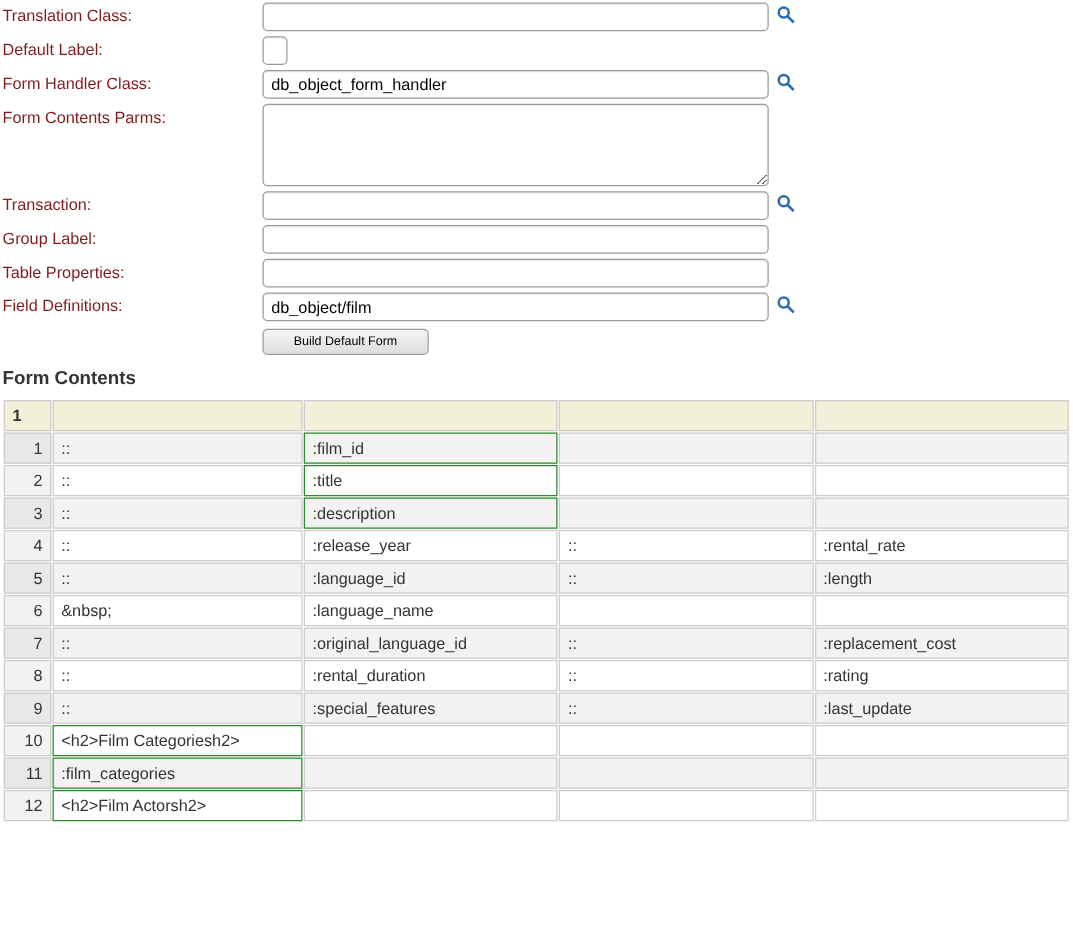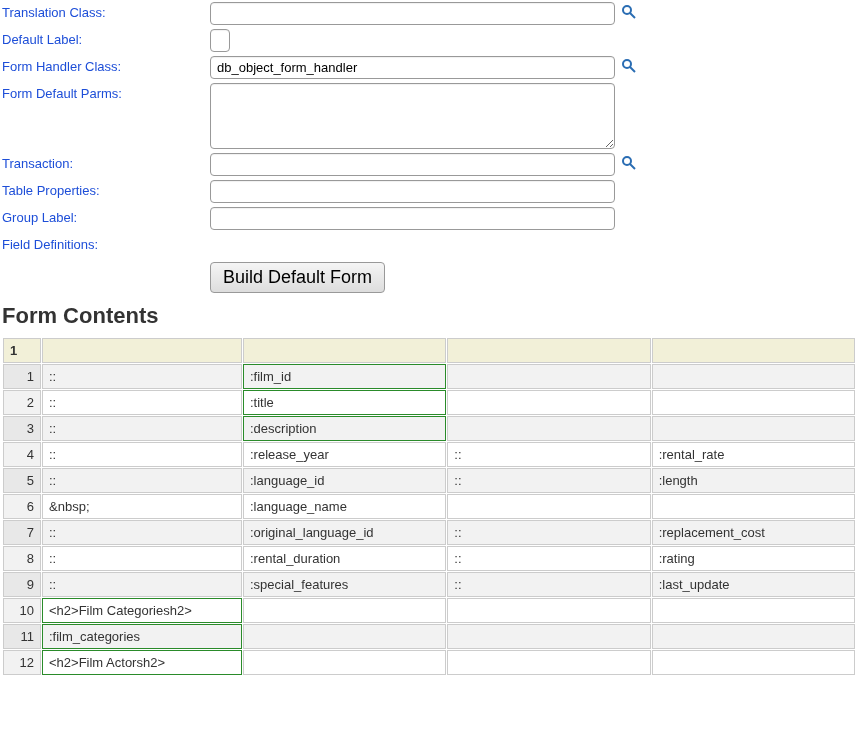--- a/index.html
+++ b/index.html
@@ -1,27 +1,27 @@
 <!DOCTYPE html>
 <html><head>
   <meta charset="utf-8">
   <style>
     * { box-sizing: border-box; margin: 0; padding: 0; }
     body { font-family: Arial, sans-serif; font-size: 13px; color: #333; background: #fff; padding: 2px; }
     .form-section { margin-bottom: 8px; }
     .form-row { display: flex; align-items: flex-start; margin-bottom: 4px; min-height: 22px; }
-    .form-label { width: 208px; padding-top: 3px; color: #1d4ed8; }
+    .form-label { width: 208px; padding-top: 3px; color: #7f1d1d; }
     .form-input-wrap { display: flex; align-items: flex-start; gap: 6px; }
     .form-input { width: 405px; border: 1px solid #999; border-radius: 4px; padding: 3px 6px; font-size: 13px; background: #fff; box-shadow: inset 0 1px 1px rgba(0,0,0,0.06); }
     .form-input.small { width: 20px; }
     .form-textarea { width: 405px; height: 66px; border: 1px solid #999; border-radius: 4px; padding: 3px 6px; font-size: 13px; resize: both; box-shadow: inset 0 1px 1px rgba(0,0,0,0.06); }
     .lookup-icon { display: inline-block; width: 16px; height: 16px; margin-top: 2px; cursor: pointer; }
     .lookup-icon svg { width: 16px; height: 16px; }
-    .btn { display: inline-block; background: linear-gradient(#f5f5f5,#ddd); border: 1px solid #999; border-radius: 4px; padding: 4px 12px; font-size: 18px; cursor: pointer; margin-top: 2px; text-align: right; }
-    h2.section-title { font-size: 22px; font-weight: bold; margin: 10px 0 8px 0; }
+    .btn { display: inline-block; background: linear-gradient(#f5f5f5,#ddd); border: 1px solid #999; border-radius: 4px; padding: 4px 24px; font-size: 10px; cursor: pointer; margin-top: 2px; text-align: right; }
+    h2.section-title { font-size: 15px; font-weight: bold; margin: 10px 0 8px 0; }
     .grid { width: 100%; border-collapse: separate; border-spacing: 1px; table-layout: fixed; }
     .grid th, .grid td { border: 1px solid #ccc; padding: 4px 6px; text-align: left; background: #fff; font-weight: normal; height: 24px; overflow: hidden; white-space: nowrap; }
     .grid .hdr { background: #f2f0d8; }
     .grid .rownum { width: 38px; text-align: right; background: #f2f2f2; }
     .grid .rownum.hdr { background: #f2f0d8; font-weight: bold; text-align: left; }
     .grid .col1 { width: 200px; }
     .grid .alt td, .grid .alt th { background: #f2f2f2; }
     .grid .alt .rownum { background: #e8e8e8; }
     .grid .green-border { border: 1px solid #2a8b2a !important; }
     .red-underline { text-decoration-style: wavy; text-decoration-color: #d00; }
@@ -58,55 +58,64 @@
       <span class="lookup-icon">
         <svg viewBox="0 0 16 16">
             <circle cx="6" cy="6" r="4" fill="none" stroke="#2a6db3" stroke-width="2"></circle>
             <line x1="9" y1="9" x2="14" y2="14" stroke="#2a6db3" stroke-width="2"></line>
           </svg>
       </span>
     </div>
   </div>
 
   <div class="form-row">
-    <div class="form-label">Form Default Parms:</div>
+    <div class="form-label">Form Contents Parms:</div>
     <div class="form-input-wrap">
       <textarea class="form-textarea" style=""></textarea>
     </div>
   </div>
 
   <div class="form-row">
     <div class="form-label">Transaction:</div>
     <div class="form-input-wrap">
       <input class="form-input" value="" style="">
       <span class="lookup-icon">
         <svg viewBox="0 0 16 16">
             <circle cx="6" cy="6" r="4" fill="none" stroke="#2a6db3" stroke-width="2"></circle>
             <line x1="9" y1="9" x2="14" y2="14" stroke="#2a6db3" stroke-width="2"></line>
           </svg>
       </span>
     </div>
   </div>
 
   <div class="form-row">
+    <div class="form-label">Group Label:</div>
+    <div class="form-input-wrap">
+      <input class="form-input" value="" style="">
+    </div>
+  </div>
+
+  <div class="form-row">
     <div class="form-label">Table Properties:</div>
     <div class="form-input-wrap">
       <input class="form-input" value="" style="">
     </div>
   </div>
 
   <div class="form-row">
-    <div class="form-label">Group Label:</div>
-    <div class="form-input-wrap">
-      <input class="form-input" value="" style="">
-    </div>
-  </div>
-
-  <div class="form-row">
     <div class="form-label">Field Definitions:</div>
+    <div class="form-input-wrap">
+      <input class="form-input" value="db_object/film" style="">
+      <span class="lookup-icon">
+        <svg viewBox="0 0 16 16">
+            <circle cx="6" cy="6" r="4" fill="none" stroke="#2a6db3" stroke-width="2"></circle>
+            <line x1="9" y1="9" x2="14" y2="14" stroke="#2a6db3" stroke-width="2"></line>
+          </svg>
+      </span>
+    </div>
   </div>
 
   <div class="form-row">
     <div class="form-label"></div>
     <div class="form-input-wrap">
       <button class="btn">Build Default Form</button>
     </div>
   </div>
 
 </div>

